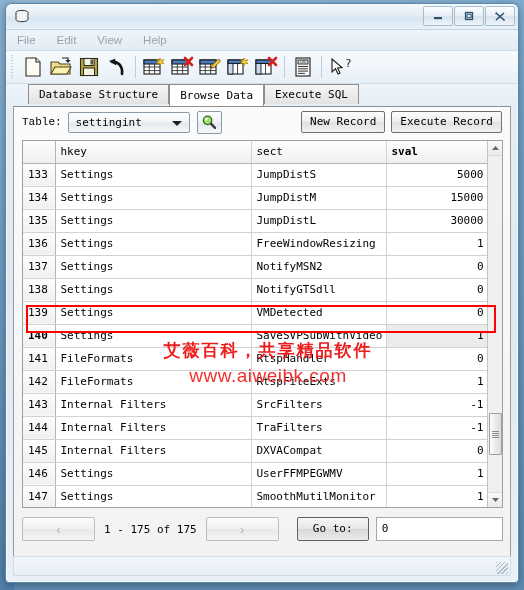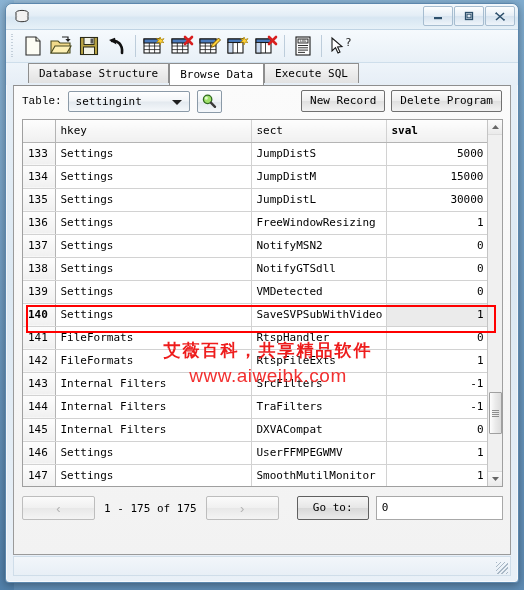--- a/index.html
+++ b/index.html
@@ -404,20 +404,26 @@
         </div>
         <div class="winbtn">
           <svg width="14" height="11" viewBox="0 0 14 11">
             <path d="M3 2 L11 9 M11 2 L3 9" stroke="#2d4f6b" stroke-width="1.6" fill="none"></path>
             <path d="M2.4 2.6 L4 2 M10.2 9.2 L11.8 8.6" stroke="#2d4f6b" stroke-width="1.4"></path>
           </svg>
         </div>
       </div>
     </div>
 
+    <div id="menubar">
+      <span class="menu-item">File</span>
+      <span class="menu-item">Edit</span>
+      <span class="menu-item">View</span>
+      <span class="menu-item">Help</span>
+    </div>
 
     <div id="toolbar">
       <div id="grip"></div>
 
       <div class="tbtn">
         <svg width="22" height="22" viewBox="0 0 22 22">
           <path d="M4 2 h10 l4 4 v14 H4 Z" fill="#fcfcf4" stroke="#2b2b2b" stroke-width="1.1"></path>
           <path d="M14 2 v4 h4" fill="#e8e8d8" stroke="#2b2b2b" stroke-width="1.1"></path>
         </svg>
       </div>
@@ -536,21 +542,21 @@
         <div id="search-btn">
           <svg width="16" height="16" viewBox="0 0 16 16">
             <circle cx="6.6" cy="6.4" r="4.2" fill="#9fe06a" stroke="#2f6a1f" stroke-width="1.3"></circle>
             <circle cx="5.3" cy="5.1" r="1.6" fill="#e8ffd8" opacity=".85"></circle>
             <path d="M9.9 9.7 L14 13.8" stroke="#3a3a3a" stroke-width="2.4" stroke-linecap="round"></path>
           </svg>
         </div>
 
         <div id="record-btns">
           <div class="recbtn">New Record</div>
-          <div class="recbtn">Delete Program</div>
+          <div class="recbtn">Execute Record</div>
         </div>
       </div>
 
       <div id="gridwrap">
         <table id="grid">
           <colgroup>
             <col class="col-num">
               <col class="col-hkey">
               <col class="col-sect">
               <col class="col-sval">

